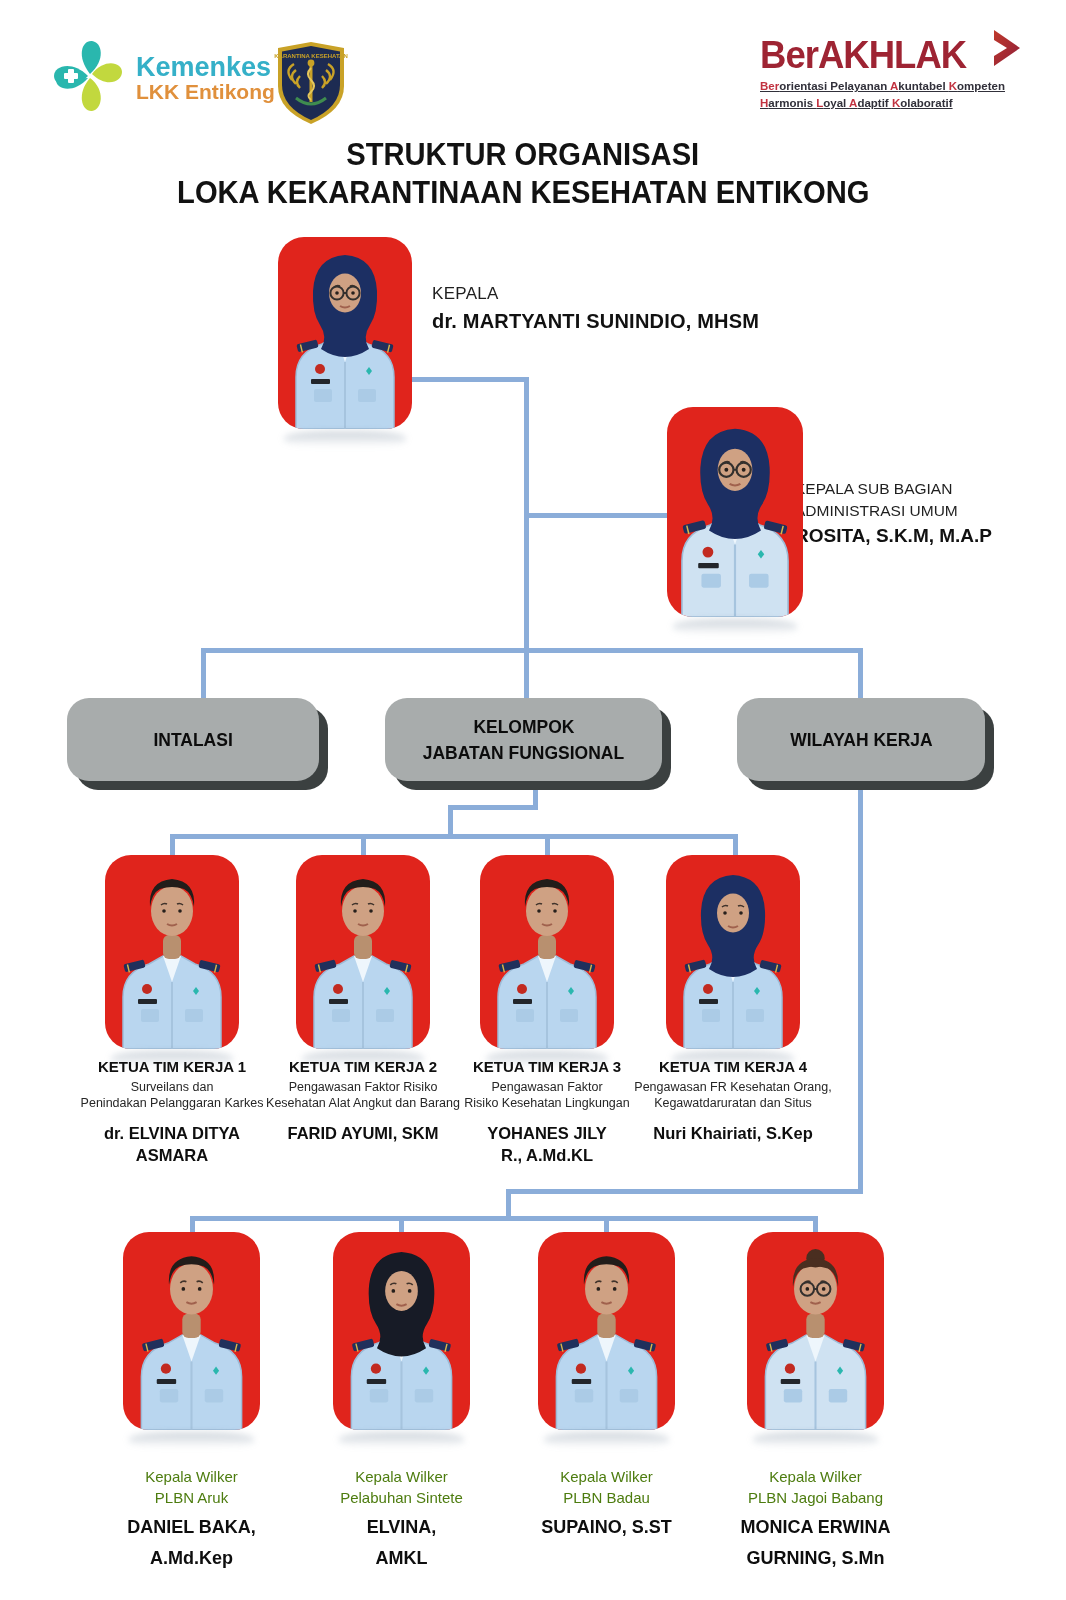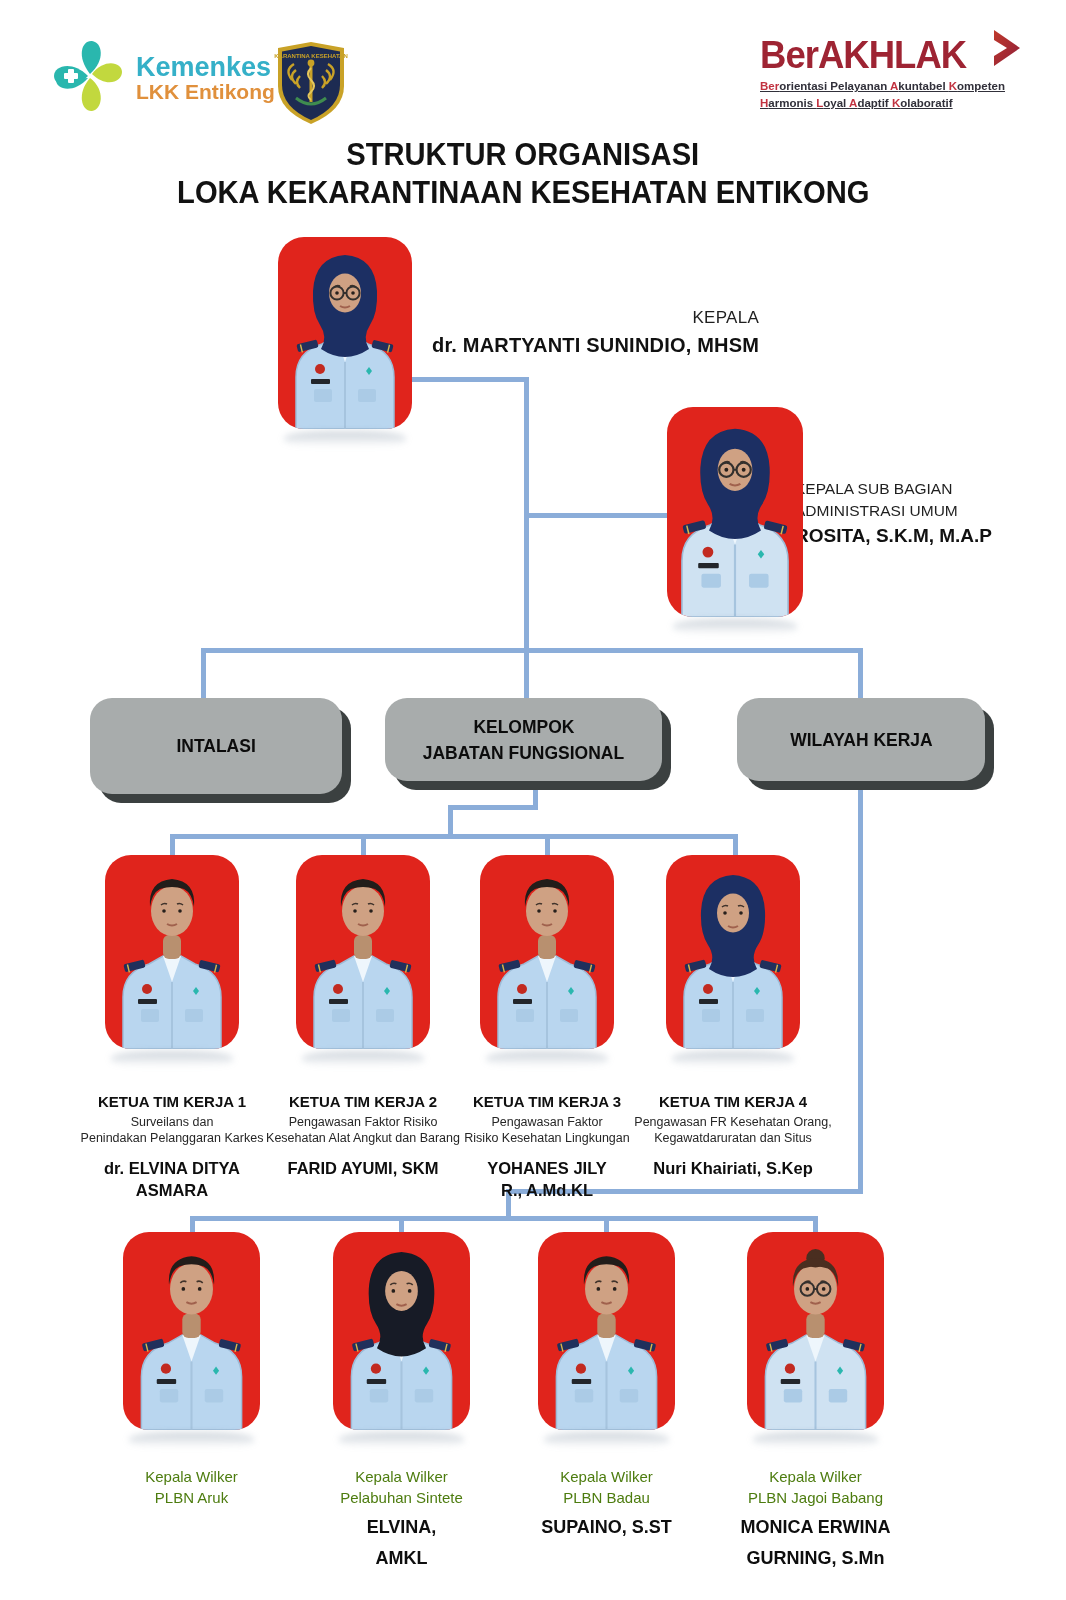--- a/index.html
+++ b/index.html
@@ -40,21 +40,21 @@
   .gbox .tline{display:inline-block;transform:scaleX(.92);white-space:nowrap;}
 
   
   .cap{position:absolute;color:#1f1f1f;}
   .cap .role{font-size:17px;letter-spacing:.3px;}
   .cap .role2{font-size:15.5px;line-height:1.4;}
   .cap .nm{font-size:20px;font-weight:800;color:#111;margin-top:6px;letter-spacing:.2px;}
   .cap .nm2{font-size:19px;font-weight:800;color:#111;margin-top:4px;}
 
   
-  .tk-label{position:absolute;width:230px;text-align:center;margin-top:35px;}
+  .tk-label{position:absolute;width:230px;text-align:center;}
   .tk-title{font-size:15px;font-weight:800;color:#101010;}
   .tk-desc{font-size:12.5px;color:#262626;line-height:1.3;margin-top:4px;}
   .tk-name{font-size:16.5px;font-weight:800;color:#0e0e0e;line-height:1.35;margin-top:10px;}
 
   
   .wk-label{position:absolute;width:240px;text-align:center;}
   .wk-role{font-size:15px;color:#4d7c0f;line-height:1.4;}
   .wk-name{font-size:18px;font-weight:800;color:#0e0e0e;line-height:1.7;margin-top:4px;}
 </style>
 </head>
@@ -134,32 +134,32 @@
   <div class="ln v" style="left:733px;top:834px;height:24px;"></div>
   <div class="ln v" style="left:858px;top:780px;height:414px;"></div>
   <div class="ln h" style="left:506px;top:1189px;width:357px;"></div>
   <div class="ln v" style="left:506px;top:1189px;height:29px;"></div>
   <div class="ln h" style="left:190px;top:1216px;width:626px;"></div>
   <div class="ln v" style="left:190px;top:1216px;height:18px;"></div>
   <div class="ln v" style="left:399px;top:1216px;height:18px;"></div>
   <div class="ln v" style="left:604px;top:1216px;height:18px;"></div>
   <div class="ln v" style="left:813px;top:1216px;height:18px;"></div>
 
-  <div class="cap" style="left:432px;top:308px;text-align:right;">
+  <div class="cap" style="left:432px;top:284px;">
     <div class="role">KEPALA</div>
     <div class="nm">dr. MARTYANTI SUNINDIO, MHSM</div>
   </div>
 
   <div class="cap" style="left:795px;top:478px;">
     <div class="role2">KEPALA SUB BAGIAN</div>
     <div class="role2">ADMINISTRASI UMUM</div>
     <div class="nm2">ROSITA, S.K.M, M.A.P</div>
   </div>
 
-  <div class="gbox" style="left:90px;top:698px;width:252px;height:96px;">
+  <div class="gbox" style="left:67px;top:698px;width:252px;height:83px;">
     <div><div class="tline">INTALASI</div></div>
   </div>
   <div class="gbox" style="left:385px;top:698px;width:277px;height:83px;">
     <div>
       <div class="tline">KELOMPOK</div><br>
       <div class="tline">JABATAN FUNGSIONAL</div>
     </div>
   </div>
   <div class="gbox" style="left:737px;top:698px;width:248px;height:83px;">
     <div><div class="tline">WILAYAH KERJA</div></div>
@@ -411,20 +411,24 @@
           <circle cx="75" cy="56" r="1.8" fill="#27201c"></circle>
           <path d="M56 50 q3 -2.5 6 -1 M72 49 q3 -1.5 6 1" stroke="#40332b" stroke-width="1.6" fill="none"></path>
           <path d="M62 69 q5 3 10 0" stroke="#a0614d" stroke-width="2" fill="none"></path>
         </svg>
       </div>
       <div class="refl" style="left: 129px; top: 1432px; width: 125px; height: 16px;"></div>
       <div class="wk-label" style="left: 71.5px; top: 1466px;">
         <div class="wk-role">
           <div>Kepala Wilker</div>
           <div>PLBN Aruk</div>
+        </div>
+        <div class="wk-name">
+          <div>DANIEL BAKA,</div>
+          <div>A.Md.Kep</div>
         </div>
       </div>
       <div class="photo" style="left: 333px; top: 1232px; width: 137px; height: 198px;">
         <svg viewBox="0 0 134 194" preserveAspectRatio="xMidYMax slice">
           <path d="M18 194 V142 Q18 117 44 109 L58 101 H76 L90 109 Q116 117 116 142 V194 Z" fill="#b9d6ef" stroke="#9dbcd8" stroke-width="1.5"></path>
           <path d="M58 101 L67 127 L76 101 Z" fill="#eef6fc"></path>
           <line x1="67" y1="127" x2="67" y2="194" stroke="#a6c4de" stroke-width="2"></line>
           <rect x="36" y="154" width="18" height="13" rx="2" fill="#abcbe6"></rect>
           <rect x="80" y="154" width="18" height="13" rx="2" fill="#abcbe6"></rect>
           <g fill="#20305c">

